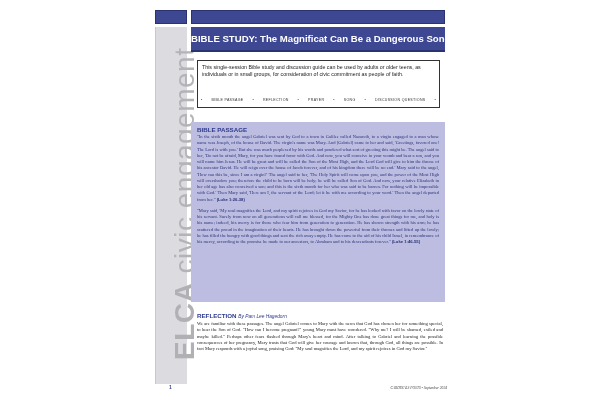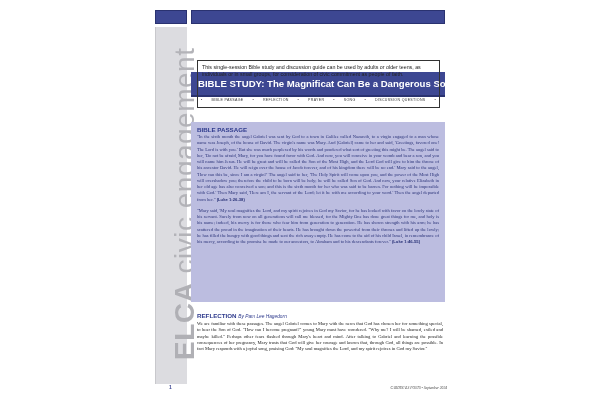--- a/index.html
+++ b/index.html
@@ -4,21 +4,21 @@
 <style>
   html, body { margin: 0; padding: 0; }
   body { width: 600px; height: 400px; background: #ffffff; position: relative; overflow: hidden; font-family: "Liberation Sans", sans-serif; }
   .page { position: absolute; left: 150px; top: 5px; width: 320px; height: 395px; background: #ffffff; }
   .side-top { position: absolute; left: 155px; top: 10px; width: 32px; height: 14px; background: #3d4792; border: 1px solid #2a3270; box-sizing: border-box; }
   .sidebar { position: absolute; left: 155px; top: 27px; width: 32px; height: 357px; background: #dcdce0; border-left: 1px solid #c8c8cc; box-sizing: border-box; }
   .side-text { position: absolute; left: 171px; top: 360px; transform-origin: 0 0; transform: rotate(-90deg); white-space: nowrap; font-family: "Liberation Sans", sans-serif; font-size: 28px; color: #b3b3b8; letter-spacing: 0.5px; line-height: 1; }
   .side-text b { font-weight: bold; color: #b0b0b5; }
   .page-num { position: absolute; left: 169px; top: 384px; font-size: 5px; color: #3d4792; font-weight: bold; }
   .top-bar { position: absolute; left: 191px; top: 10px; width: 254px; height: 14px; background: #3d4792; border: 1px solid #2a3270; box-sizing: border-box; }
-  .title-bar { position: absolute; left: 191px; top: 27px; width: 254px; height: 25px; background: #3d4792; border-bottom: 2px solid #2a3270; box-sizing: border-box; color: #ffffff; font-weight: bold; font-size: 9.6px; line-height: 23px; padding-left: 7px; white-space: nowrap; margin-top: 45px; }
+  .title-bar { position: absolute; left: 191px; top: 27px; width: 254px; height: 25px; background: #3d4792; border-bottom: 2px solid #2a3270; box-sizing: border-box; color: #ffffff; font-weight: bold; font-size: 9.6px; line-height: 23px; white-space: nowrap; }
   .intro { position: absolute; left: 197px; top: 60px; width: 243px; height: 48px; border: 1.5px solid #333; box-sizing: border-box; padding: 3px 4px; font-size: 5.3px; line-height: 7px; color: #222; }
   .intro p { margin: 0; }
   .nav { position: absolute; left: 3px; right: 3px; bottom: 3px; display: flex; justify-content: space-between; font-size: 3.6px; letter-spacing: 0.3px; color: #333; }
   .passage-box { position: absolute; left: 191px; top: 122px; width: 254px; height: 180px; background: #bcbde0; box-sizing: border-box; padding: 4px 6px; }
   .sec-head { font-weight: bold; color: #2e3a8c; font-size: 6.2px; margin-bottom: 1px; }
   .passage-box p { margin: 0 0 5px 0; font-family: "Liberation Serif", serif; font-size: 4.55px; line-height: 6.25px; color: #2a3378; text-align: justify; }
   .passage-box .ref { font-weight: bold; font-family: "Liberation Sans", sans-serif; font-size: 4.2px; }
   .reflection { position: absolute; left: 197px; top: 312px; width: 246px; }
   .reflection .sec-head { font-size: 6.2px; }
   .reflection .author { font-weight: normal; font-style: italic; font-size: 4.8px; color: #2e3a8c; }

